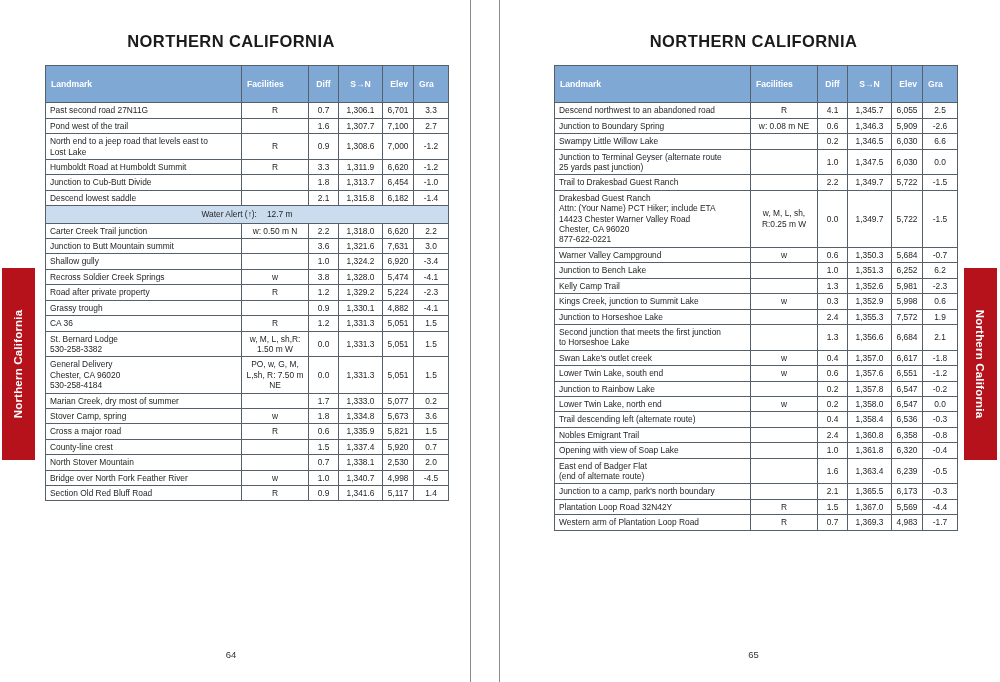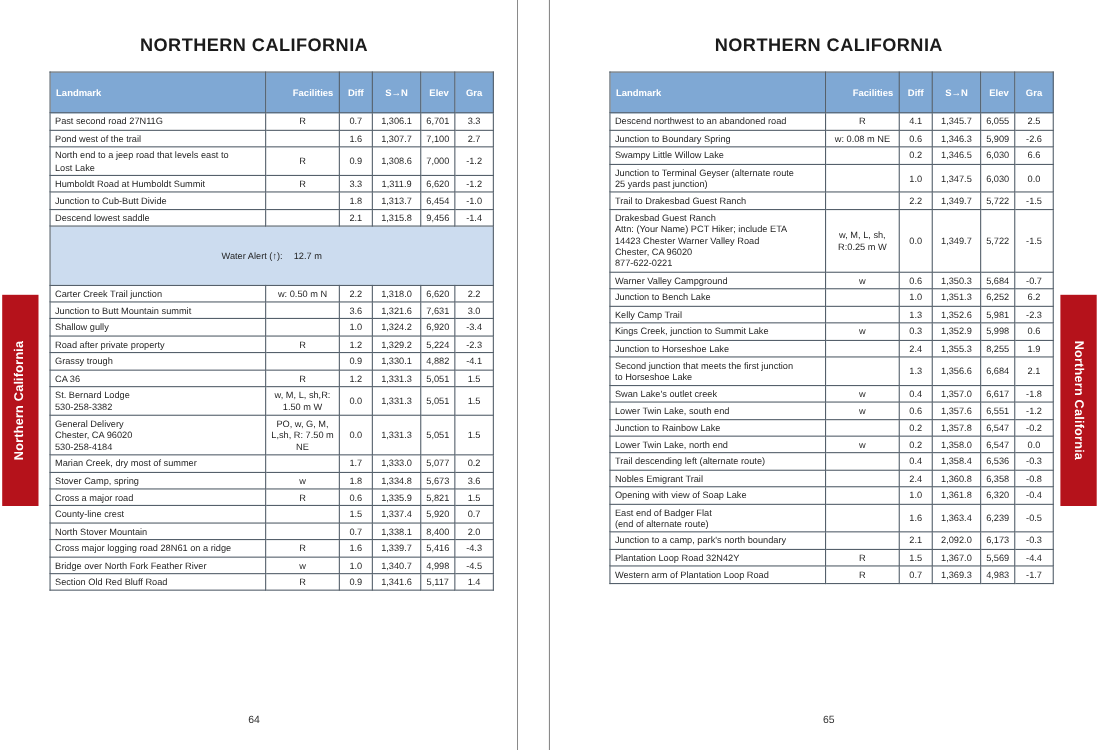--- a/index.html
+++ b/index.html
@@ -99,36 +99,36 @@
   table.data thead th {
     background: #7fa8d4;
     color: #ffffff;
     font-weight: bold;
     font-size: 8.6px;
     height: 16px;
     padding: 13px 5px;
     border: 1px solid #55606b;
   }
   th.c-landmark  { text-align: left;  width: 196px; }
-  th.c-facil     { text-align: right; width: 67px; }
+  th.c-facil     { text-align: left; width: 67px; }
   th.c-diff      { text-align: center; width: 30px; }
   th.c-sn        { text-align: center; width: 44px; margin-top: 28px; }
   th.c-elev      { text-align: right; width: 31px; }
-  th.c-gra       { text-align: center; width: 35px; }
+  th.c-gra       { text-align: left; width: 35px; }
 
   td.landmark { text-align: left; }
   td.facil, td.diff, td.sn, td.elev, td.gra { text-align: center; }
 
   td.landmark .ml { display: block; }
 
   tr.alert td {
     background: #ccdcef;
     text-align: center;
     font-size: 8.4px;
-    padding: 21px 4px;
+    padding: 3px 4px;
     border-left: 1px solid #55606b;
     border-right: 1px solid #55606b;
   }
   tr.alert .alert-inner {
     display: inline-block;
   }
   tr.alert .alert-label { margin-right: 10px; }
 
   .page-number {
     position: absolute;
@@ -216,21 +216,21 @@
                 <td class="elev">6,454</td>
                 <td class="gra">-1.0</td>
               </tr>
               <tr>
                 <td class="landmark">
                   <span class="ml">Descend lowest saddle</span>
                 </td>
                 <td class="facil"></td>
                 <td class="diff">2.1</td>
                 <td class="sn">1,315.8</td>
-                <td class="elev">9,456</td>
+                <td class="elev">6,182</td>
                 <td class="gra">-1.4</td>
               </tr>
               <tr class="alert">
                 <td colspan="6"><span class="alert-inner"><span class="alert-label">Water Alert (↑):</span><span>12.7 m</span></span></td>
               </tr>
               <tr>
                 <td class="landmark">
                   <span class="ml">Carter Creek Trail junction</span>
                 </td>
                 <td class="facil">w: 0.50 m N</td>
@@ -254,20 +254,30 @@
                   <span class="ml">Shallow gully</span>
                 </td>
                 <td class="facil"></td>
                 <td class="diff">1.0</td>
                 <td class="sn">1,324.2</td>
                 <td class="elev">6,920</td>
                 <td class="gra">-3.4</td>
               </tr>
               <tr>
                 <td class="landmark">
+                  <span class="ml">Recross Soldier Creek Springs</span>
+                </td>
+                <td class="facil">w</td>
+                <td class="diff">3.8</td>
+                <td class="sn">1,328.0</td>
+                <td class="elev">5,474</td>
+                <td class="gra">-4.1</td>
+              </tr>
+              <tr>
+                <td class="landmark">
                   <span class="ml">Road after private property</span>
                 </td>
                 <td class="facil">R</td>
                 <td class="diff">1.2</td>
                 <td class="sn">1,329.2</td>
                 <td class="elev">5,224</td>
                 <td class="gra">-2.3</td>
               </tr>
               <tr>
                 <td class="landmark">
@@ -352,32 +362,22 @@
                 <td class="elev">5,920</td>
                 <td class="gra">0.7</td>
               </tr>
               <tr>
                 <td class="landmark">
                   <span class="ml">North Stover Mountain</span>
                 </td>
                 <td class="facil"></td>
                 <td class="diff">0.7</td>
                 <td class="sn">1,338.1</td>
-                <td class="elev">8,400</td>
+                <td class="elev">2,530</td>
                 <td class="gra">2.0</td>
-              </tr>
-              <tr>
-                <td class="landmark">
-                  <span class="ml">Cross major logging road 28N61 on a ridge</span>
-                </td>
-                <td class="facil">R</td>
-                <td class="diff">1.6</td>
-                <td class="sn">1,339.7</td>
-                <td class="elev">5,416</td>
-                <td class="gra">-4.3</td>
               </tr>
               <tr>
                 <td class="landmark">
                   <span class="ml">Bridge over North Fork Feather River</span>
                 </td>
                 <td class="facil">w</td>
                 <td class="diff">1.0</td>
                 <td class="sn">1,340.7</td>
                 <td class="elev">4,998</td>
                 <td class="gra">-4.5</td>
@@ -525,21 +525,21 @@
                 <td class="elev">5,998</td>
                 <td class="gra">0.6</td>
               </tr>
               <tr>
                 <td class="landmark">
                   <span class="ml">Junction to Horseshoe Lake</span>
                 </td>
                 <td class="facil"></td>
                 <td class="diff">2.4</td>
                 <td class="sn">1,355.3</td>
-                <td class="elev">8,255</td>
+                <td class="elev">7,572</td>
                 <td class="gra">1.9</td>
               </tr>
               <tr>
                 <td class="landmark">
                   <span class="ml">Second junction that meets the first junction</span>
                   <span class="ml">to Horseshoe Lake</span>
                 </td>
                 <td class="facil"></td>
                 <td class="diff">1.3</td>
                 <td class="sn">1,356.6</td>
@@ -626,21 +626,21 @@
                 <td class="sn">1,363.4</td>
                 <td class="elev">6,239</td>
                 <td class="gra">-0.5</td>
               </tr>
               <tr>
                 <td class="landmark">
                   <span class="ml">Junction to a camp, park's north boundary</span>
                 </td>
                 <td class="facil"></td>
                 <td class="diff">2.1</td>
-                <td class="sn">2,092.0</td>
+                <td class="sn">1,365.5</td>
                 <td class="elev">6,173</td>
                 <td class="gra">-0.3</td>
               </tr>
               <tr>
                 <td class="landmark">
                   <span class="ml">Plantation Loop Road 32N42Y</span>
                 </td>
                 <td class="facil">R</td>
                 <td class="diff">1.5</td>
                 <td class="sn">1,367.0</td>

